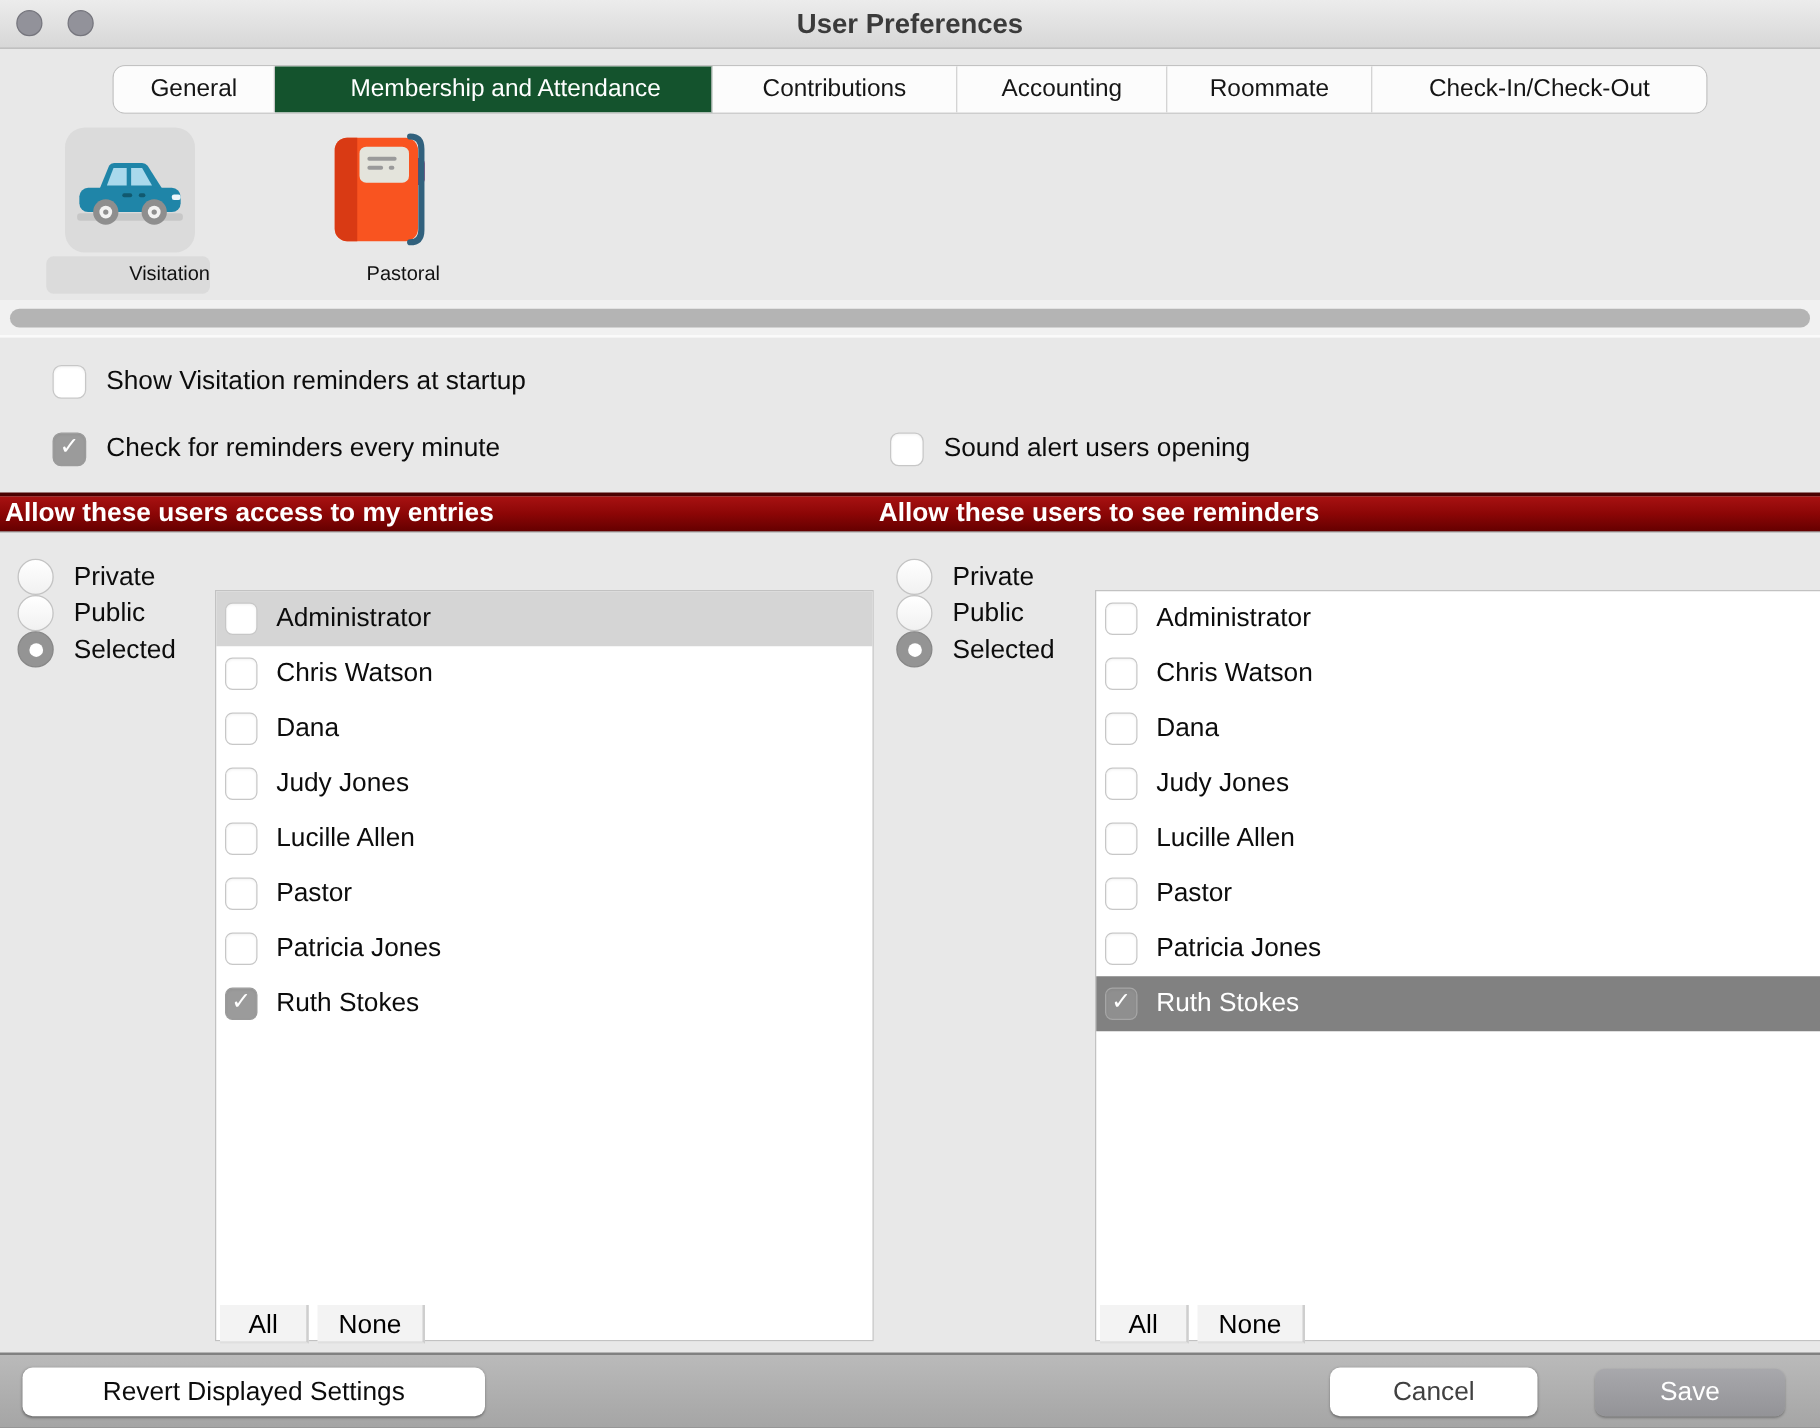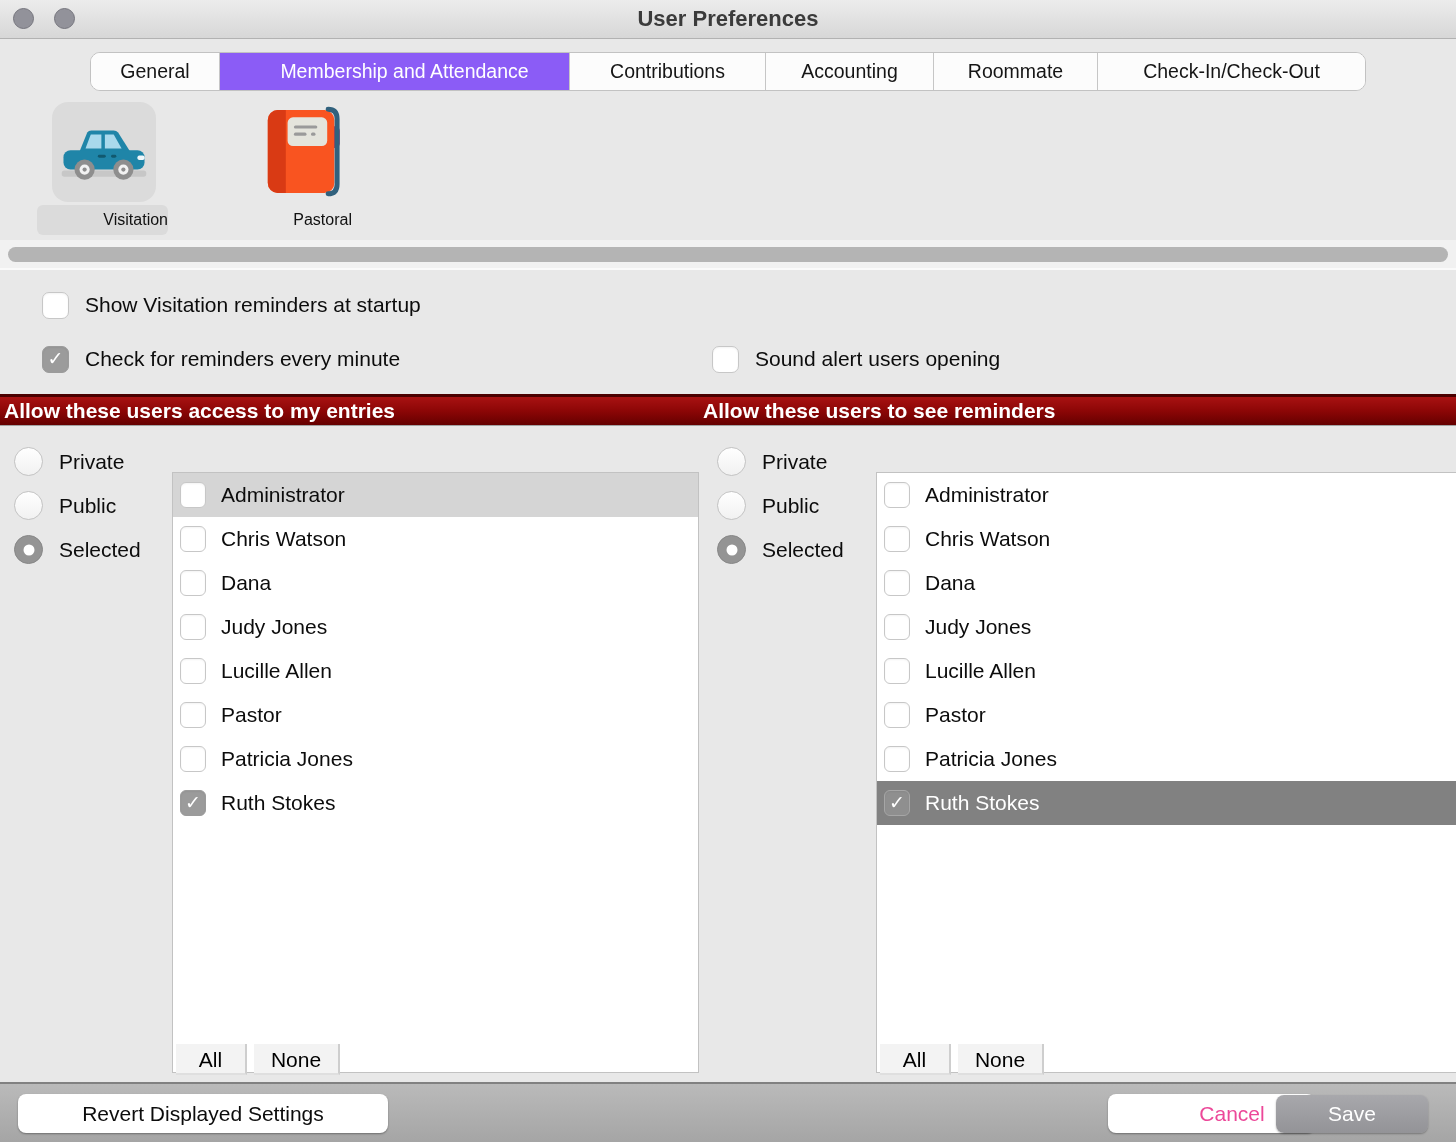--- a/index.html
+++ b/index.html
@@ -15,21 +15,21 @@
     background:#92929a;border:1px solid #75757d;box-sizing:border-box;}
   .tl-close{left:13px}.tl-min{left:54px}
   .win-title{text-align:center;line-height:38px;font-size:22px;font-weight:600;color:#3b3b3b;}
   
   .tabbar{position:absolute;left:90px;top:52px;width:1276px;height:39px;display:flex;
     border:1px solid #c2c2c2;border-radius:10px;overflow:hidden;background:#fcfcfc;box-sizing:border-box;}
   .tab{display:flex;align-items:center;justify-content:center;font-size:19.5px;color:#151515;
     background:#fcfcfc;border-right:1px solid #c6c6c6;box-sizing:border-box;white-space:nowrap;}
   .tab:nth-child(1){width:129px}.tab:nth-child(2){width:350px}.tab:nth-child(3){width:196px}
   .tab:nth-child(4){width:168px}.tab:nth-child(5){width:164px}.tab:nth-child(6){flex:1;border-right:none}
-  .tab.selected{background:#8b5cf6;color:#fff;padding-left:20px;}
+  .tab.selected{background:#14532d;color:#fff;padding-left:20px;}
   
   .icon-tile{position:absolute;display:flex;align-items:center;justify-content:center;border-radius:16px;}
   .tile-visitation{left:52px;top:102px;width:104px;height:100px;background:#dbdbdb;}
   .tile-pastoral{left:252px;top:100px;width:100px;height:103px;}
   .icon-label{position:absolute;top:205px;height:30px;line-height:30px;text-align:right;font-size:16px;color:#111;}
   .label-visitation{left:37px;width:131px;background:#dbdbdb;border-radius:6px;}
   .label-pastoral{left:252px;width:100px;}
   
   .scroll-strip{position:absolute;left:0;top:240px;width:1456px;height:30px;background:#f1f1f1;
     border-bottom:2px solid #fafafa;box-sizing:border-box;}
@@ -44,21 +44,21 @@
     color:#fff;font-size:19px;font-weight:700;}
   .checkbox.checked .check-icon{display:block;}
   .opt-label{font-size:21px;color:#0c0c0c;}
   
   .section-band{position:absolute;left:0;top:394px;width:1456px;height:31px;box-sizing:border-box;
     background:linear-gradient(180deg,#a81212 0%,#8c0606 50%,#650000 100%);
     border-top:3px solid #4a0000;box-shadow:0 1px 0 rgba(0,0,0,.3);}
   .band-label{position:absolute;top:2px;color:#fff;font-weight:700;font-size:21px;white-space:nowrap;}
   .band-left{left:4px}.band-right{left:703px}
   
-  .radio-group{position:absolute;top:447px;display:flex;flex-direction:column;gap:15px;}
+  .radio-group{position:absolute;top:447px;display:flex;flex-direction:column;}
   .rg-left{left:14px}.rg-right{left:717px}
   .radio-row{display:flex;align-items:center;gap:16px;height:29px;}
   .radio{width:29px;height:29px;border-radius:50%;background:linear-gradient(#fff,#f1f1f1);
     border:1px solid #c3c3c3;box-sizing:border-box;position:relative;flex:0 0 auto;}
   .radio.selected{background:#949494;border-color:#878787;}
   .radio-dot{display:none;position:absolute;top:50%;left:50%;transform:translate(-50%,-50%);
     width:11px;height:11px;border-radius:50%;background:#fff;}
   .radio.selected .radio-dot{display:block;}
   .radio-label{font-size:21px;color:#0c0c0c;}
   
@@ -74,21 +74,21 @@
   
   .list-btn{position:absolute;top:1044px;height:31px;line-height:31px;text-align:center;font-size:21px;
     background:#f3f3f3;border-right:2px solid #cecece;border-bottom:2px solid #dfdfdf;box-sizing:border-box;color:#000;}
   .btn-all-left{left:176px;width:71px}.btn-none-left{left:254px;width:86px}
   .btn-all-right{left:880px;width:71px}.btn-none-right{left:958px;width:86px}
   
   .footer{position:absolute;left:0;top:1082px;width:1456px;height:60px;
     background:linear-gradient(#bababa,#a5a5a5);border-top:2px solid #818181;box-sizing:border-box;}
   .btn{position:absolute;border-radius:8px;font-size:21px;display:flex;align-items:center;justify-content:center;}
   .btn-revert{left:18px;top:10px;width:370px;height:39px;background:#fff;color:#0c0c0c;box-shadow:0 1px 2px rgba(0,0,0,.35);}
-  .btn-cancel{left:1108px;top:10px;width:166px;height:39px;background:#fff;color:#ec4899;box-shadow:0 1px 2px rgba(0,0,0,.35);padding-left:41px;}
+  .btn-cancel{left:1064px;top:10px;width:166px;height:39px;background:#fff;color:#404040;box-shadow:0 1px 2px rgba(0,0,0,.35);}
   .btn-save{left:1276px;top:11px;width:152px;height:38px;color:#fff;
     background:linear-gradient(#a8a8ac,#939397);box-shadow:0 1px 2px rgba(0,0,0,.3);}
 </style>
 </head>
 <body>
 
 <div class="window">
 
   <div class="titlebar">
     <span class="tl-btn tl-close"></span>

